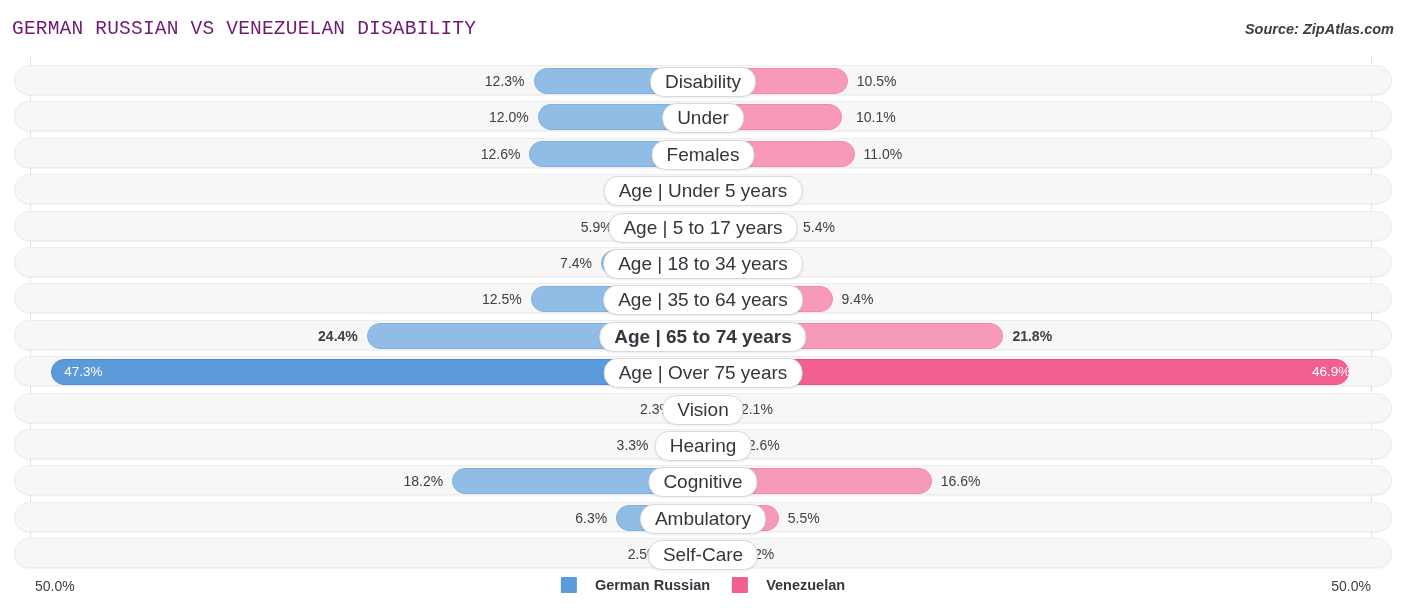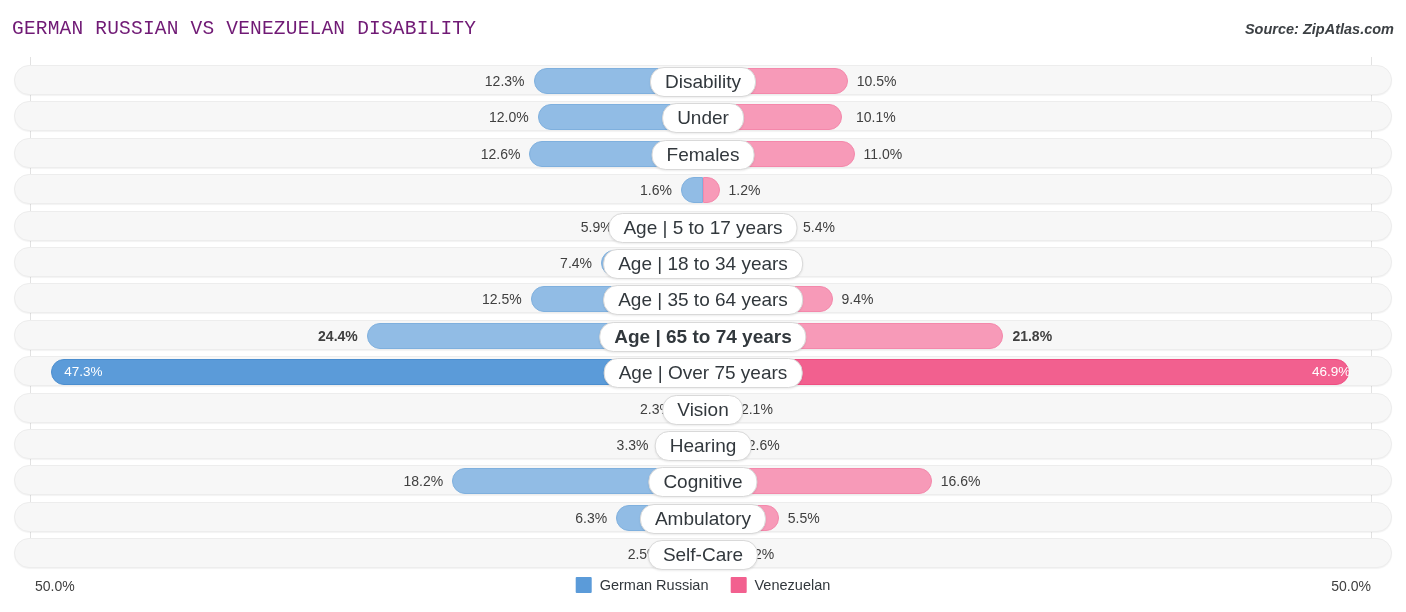--- a/index.html
+++ b/index.html
@@ -167,21 +167,22 @@
     top: 10px;
     transform: translateX(-50%);
     display: flex;
     align-items: center;
     gap: 22px;
     white-space: nowrap;
   }
   .legend-item {
     display: flex;
     align-items: center;
-    gap: 8px;
+    gap: 18px;
+    font-weight: bold;
   }
   .legend-swatch {
     width: 16px;
     height: 16px;
     display: inline-block;
     border-radius: 1px;
   }
   .legend-label {
     font-size: 14.5px;
     color: #32383d;
@@ -218,20 +219,21 @@
       <div class="bar bar-right" style="width: 151.58px;"></div>
       <div class="val val-left" style="right: 862.628px;">12.6%</div>
       <div class="val val-right" style="left: 840.58px;">11.0%</div>
       <div class="pill">Females</div>
     </div>
     <div class="row" style="top: 117.2px;">
       <div class="bar bar-left" style="width: 22.048px;"></div>
       <div class="bar bar-right" style="width: 16.536px;"></div>
       <div class="val val-left" style="right: 711.048px;">1.6%</div>
       <div class="val val-right" style="left: 705.536px;">1.2%</div>
+      <div class="pill">Age | Under 5 years</div>
     </div>
     <div class="row" style="top: 153.6px;">
       <div class="bar bar-left" style="width: 81.302px;"></div>
       <div class="bar bar-right" style="width: 74.412px;"></div>
       <div class="val val-left" style="right: 770.302px;">5.9%</div>
       <div class="val val-right" style="left: 780px;">5.4%</div>
       <div class="pill">Age | 5 to 17 years</div>
     </div>
     <div class="row" style="top: 190px;">
       <div class="bar bar-left" style="width: 101.972px;"></div>

